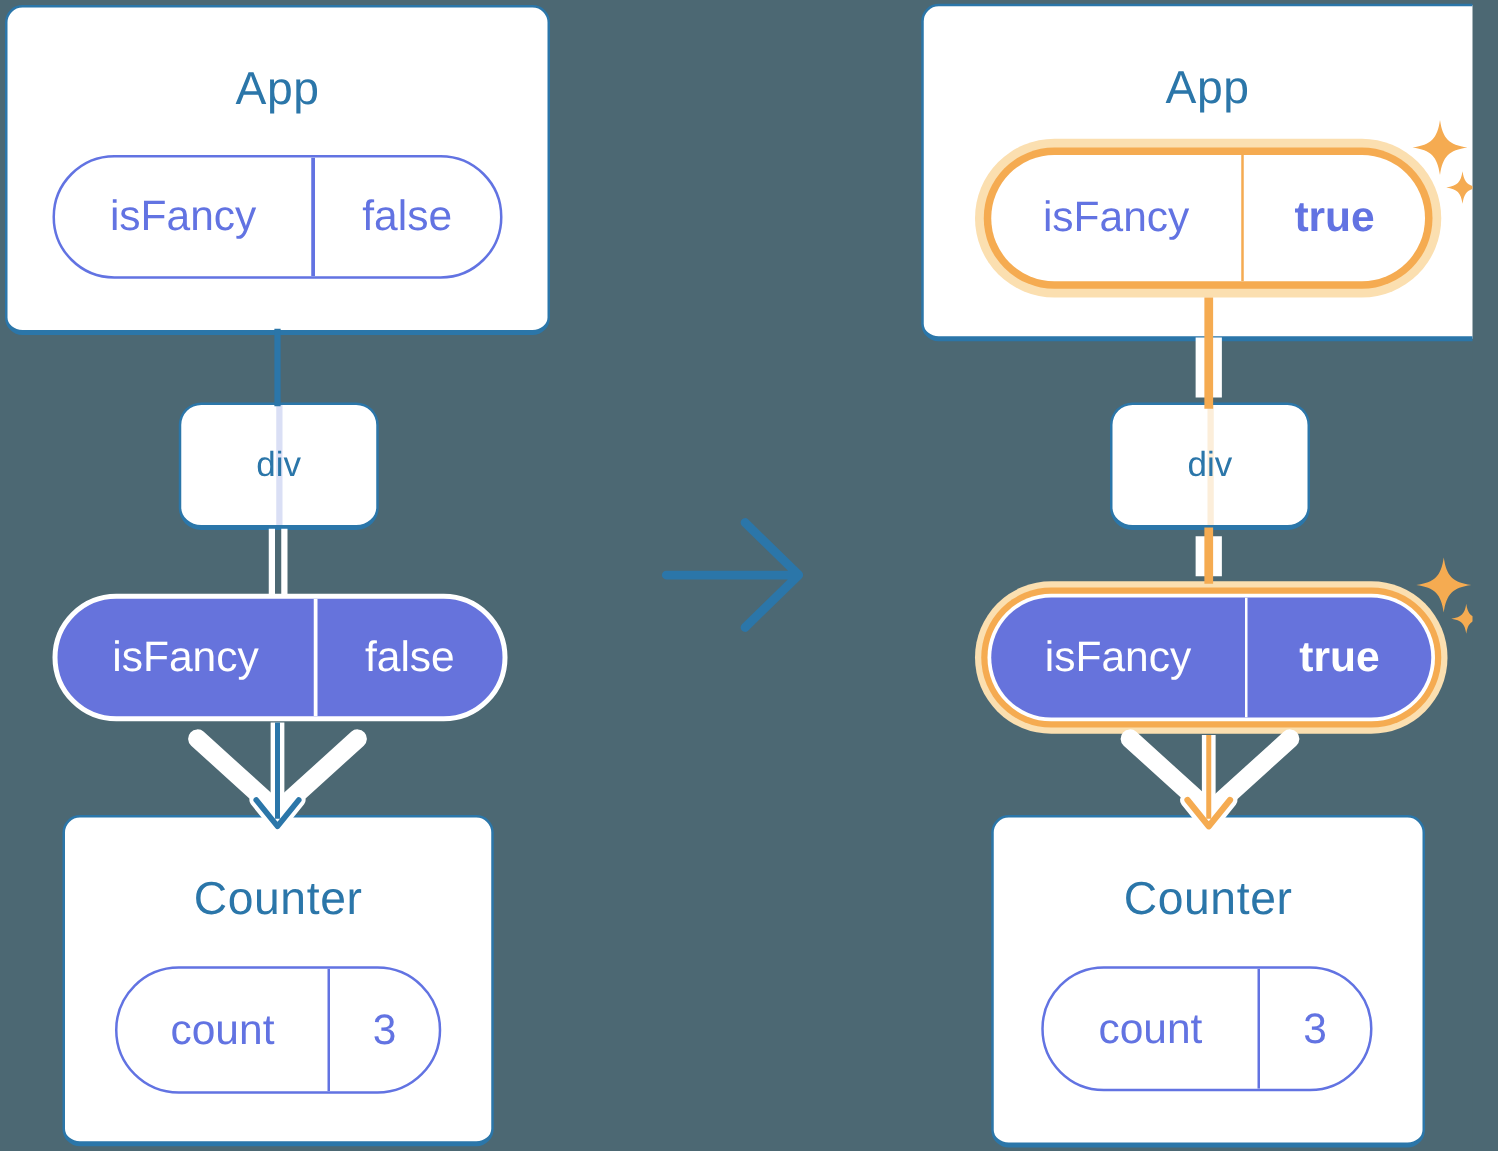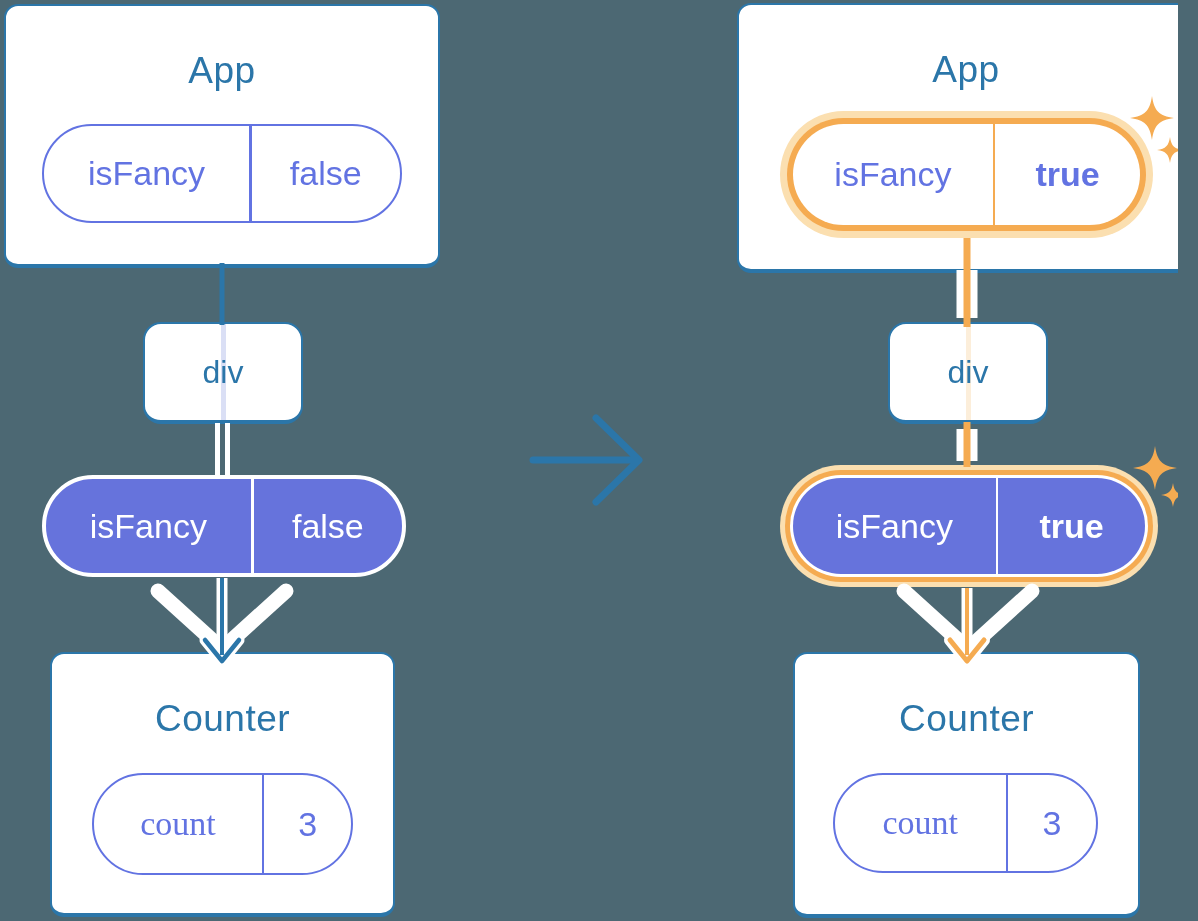--- a/index.html
+++ b/index.html
@@ -15,32 +15,32 @@
         border-bottom-width:4px;border-radius:14px;box-sizing:border-box;}
   .card-title{position:absolute;top:44px;left:0;right:0;text-align:center;
               font-size:37px;font-weight:500;color:var(--blue);letter-spacing:.5px;}
   .card.left-app{left:4px;top:4px;width:436px;height:264px;}
   .card.right-app{left:737px;top:3px;width:458px;height:270px;}
   .card.left-counter{left:50px;top:652px;width:345px;height:265px;}
   .card.right-counter{left:793px;top:652px;width:347px;height:266px;}
   .card.divbox{display:flex;align-items:center;justify-content:center;border-radius:18px;}
   .card.left-div{left:143px;top:322px;width:160px;height:102px;}
   .card.right-div{left:888px;top:322px;width:160px;height:102px;}
-  .div-label{position:relative;z-index:2;font-size:32px;font-weight:500;color:var(--blue);}
+  .div-label{position:relative;z-index:2;font-size:28px;font-weight:500;color:var(--blue);}
   .pass-line{position:absolute;top:0;bottom:0;left:50%;width:5px;margin-left:-2.5px;z-index:1;}
   .pass-line.lav{background:var(--lavender);}
   .pass-line.pale{background:var(--pale-peach);}
 
   
   .pill{position:absolute;display:flex;align-items:stretch;box-sizing:border-box;
         border-radius:999px;overflow:hidden;}
   .pill .cell{display:flex;align-items:center;justify-content:center;font-size:34px;}
   .pill .cell.name{flex:58;}
   .pill .cell.value{flex:42;text-align:right;}
-  .pill .cell.cname{flex:66;font-family:Liberation Serif, serif;}
+  .pill .cell.cname{flex:66;}
   .pill .cell.cvalue{flex:34;}
   .pill .vdiv{width:3px;flex:none;}
   .bold{font-weight:700;}
 
   .pill.outlined{border:2.5px solid var(--purple-line);color:var(--purple-line);background:#fff;}
   .pill.outlined .vdiv{background:var(--purple-line);width:2.5px;}
   .pill.app-left{left:36px;top:118px;width:360px;height:99px;}
   .pill.counter-left{left:40px;top:119px;width:261px;height:102px;}
   .pill.counter-right{left:38px;top:119px;width:265px;height:100px;}
 

